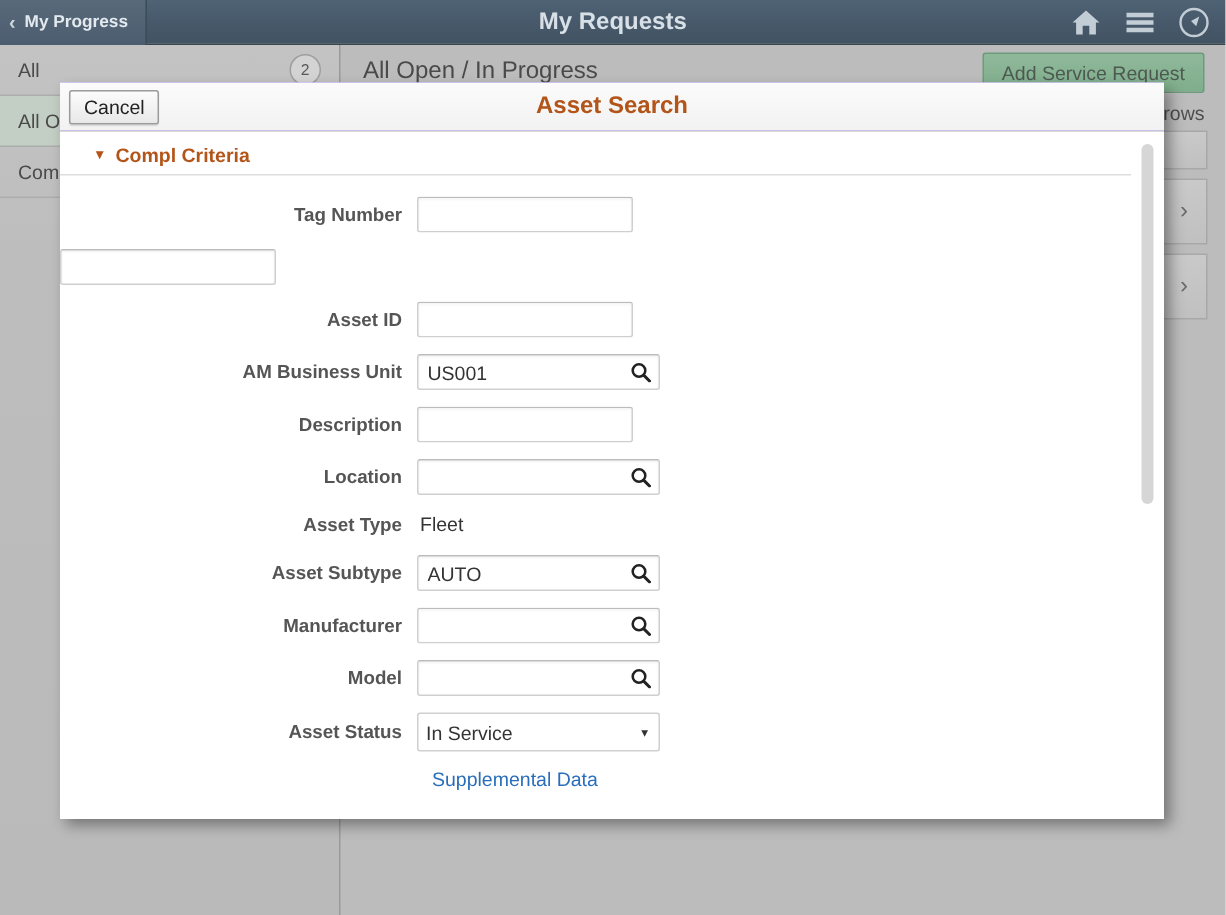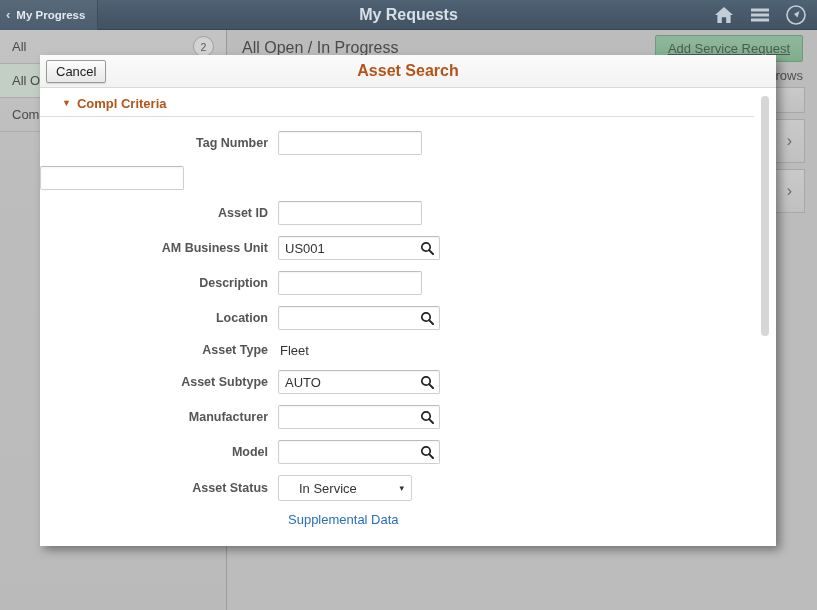--- a/index.html
+++ b/index.html
@@ -139,21 +139,20 @@
     font-weight: normal;
   }
   .add-btn {
     background: linear-gradient(to bottom, #8fb89a 0%, #7fae8c 100%);
     border: 1px solid #6d9b7b;
     border-radius: 2px;
     color: #4d5a51;
     font-size: 13px;
     padding: 5px 12px;
     cursor: pointer;
-    text-decoration: underline;
   }
   .rows-count {
     text-align: right;
     font-size: 13px;
     color: #4e4e4e;
     padding: 2px 14px 4px 0;
   }
   .list-row {
     margin: 0 12px 6px 12px;
     height: 44px;
@@ -279,28 +278,28 @@
     height: 14px;
     cursor: pointer;
   }
   .lookup svg { display: block; }
   .static-val {
     font-size: 13px;
     color: #333;
     padding-left: 2px;
   }
   .sel {
-    width: 134px;
+    width: 162px;
     height: 26px;
     border: 1px solid #cfcfcf;
     border-radius: 2px;
     background: #fff;
     font-size: 13px;
     color: #333;
-    padding: 0 20px;
+    padding: 0 5px;
     box-sizing: border-box;
     font-family: "Liberation Sans", sans-serif;
     appearance: none;
     -webkit-appearance: none;
   }
   .sel-arrow {
     position: absolute;
     right: 8px;
     top: 50%;
     transform: translateY(-50%);

